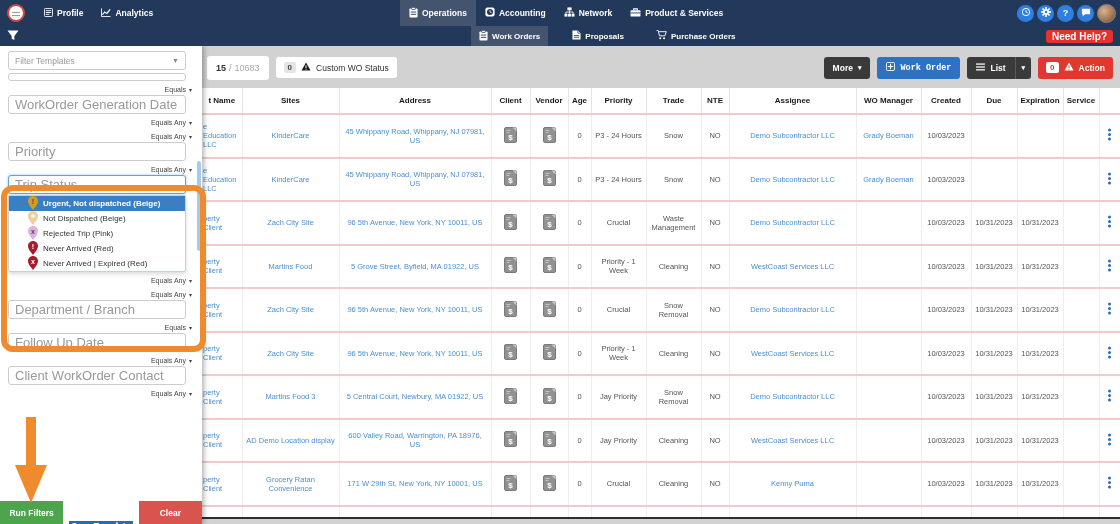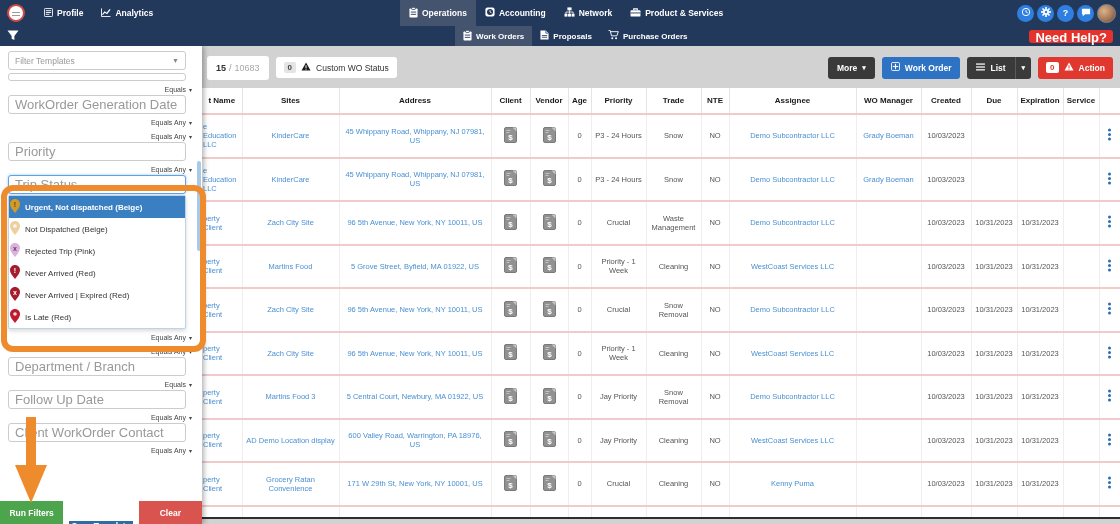--- a/index.html
+++ b/index.html
@@ -24,45 +24,45 @@
   .avatar { width:19px; height:19px; border-radius:50%;
     background:radial-gradient(circle at 35% 35%, #d8b48c 0%, #a8795a 55%, #5f4632 100%);
     border:1px solid #888; cursor:pointer; }
 
   
   .subnav { position:absolute; left:0; top:26px; width:1120px; height:20px;
     background:#22395c; display:flex; align-items:center; z-index:30; }
   .funnel-wrap { margin-left:7px; }
   .sn-items { position:absolute; left:455px; top:0; height:20px; display:flex; }
   .sn-item { display:flex; align-items:center; gap:4px; color:#fff; font-size:8px;
-    font-weight:bold; padding:0 8px; height:20px; cursor:pointer; }
+    font-weight:bold; padding:0 8px; height:20px; cursor:pointer;margin-left:16px; }
   .sn-item.active { background:#44546e; }
   .need-help { position:absolute; right:7px; top:4px; height:13px; background:#e5332b;
-    color:#fff; border:none; border-radius:3px; font-size:13px; font-weight:bold;
+    color:#fff; border:none; border-radius:3px; font-size:10px; font-weight:bold;
     padding:0 6px; cursor:pointer; font-family:inherit; }
 
   
   .content { position:absolute; left:0; top:46px; width:1120px; height:478px; background:#d2d2d2; }
 
   
   .sidebar { position:absolute; left:0; top:0; width:202px; height:478px; background:#fff;
     box-shadow:2px 0 5px rgba(0,0,0,.3); z-index:5; overflow:hidden; }
   .ft-select { margin:5px 16px 0 8px; height:19px; border:1px solid #ccc; border-radius:3px;
     display:flex; align-items:center; padding:2px 6px; color:#999; font-size:8.5px; cursor:pointer; }
   .ft-select .caret { margin-left:auto; color:#888; font-size:7px; }
   .stub-input { margin:3px 16px 0 8px; height:8px; border:1px solid #ccc; border-radius:3px; }
   .op-row { display:flex; justify-content:flex-end; align-items:center; gap:3px;
     padding:5px 10px 2px 0; color:#444; font-size:7px; cursor:pointer; }
   .op-row .caret { font-size:6px; color:#444; }
   .f-input { margin:0 16px 0 8px; height:19px; border:1px solid #ccc; border-radius:3px;
     display:flex; align-items:center; padding:0 6px; color:#999; font-size:13px; background:#fff; }
   .f-input.focused { border-color:#5ba4e5; box-shadow:0 0 3px rgba(91,164,229,.6); }
   .options { margin:1px 16px 0 8px; border:1px solid #bcd4ea; border-radius:2px; background:#fff;
     box-shadow:0 2px 4px rgba(0,0,0,.15); }
-  .opt { display:flex; align-items:center; gap:5px; height:22px; padding:0 1px;
+  .opt { display:flex; align-items:center; gap:5px; height:15px; padding:0 19px;
     font-size:8px; color:#333; cursor:pointer; }
   .opt.selected { background:#3a7fc1; color:#fff; font-weight:bold; }
   .sb-scrollthumb { position:absolute; right:1px; top:115px; width:4px; height:90px;
     background:#a9c9e9; border-radius:2px; }
   .sb-buttons { position:absolute; left:0; bottom:0; width:202px; height:23px; display:flex; gap:6px; }
   .sb-btn { flex:1; border:none; color:#fff; font-size:8.5px; font-weight:bold;
     font-family:inherit; cursor:pointer; }
   .sb-btn.run { background:#4ca44c; }
   .sb-btn.save { background:#2e6da4;margin-top:20px; }
   .sb-btn.clear { background:#d9534f; }
@@ -87,21 +87,21 @@
   .pill-btn { background:#fff; border:none; border-radius:3px; height:21px; display:flex;
     align-items:center; gap:5px; padding:0 8px; font-size:8.5px; color:#333;
     font-family:inherit; cursor:pointer; }
   .badge-gray { background:#e4e4e4; border-radius:2px; padding:1px 4px; font-size:8px; font-weight:bold; color:#444; }
   .tb-right { margin-left:auto; display:flex; gap:7px; }
   .dark-btn { background:#3a3a3a; color:#fff; border:none; border-radius:3px; height:22px;
     display:flex; align-items:center; gap:5px; padding:0 9px; font-size:8.5px; font-weight:bold;
     font-family:inherit; cursor:pointer; }
   .blue-btn { background:#2e72c4; color:#fff; border:none; border-radius:3px; height:22px;
     display:flex; align-items:center; gap:5px; padding:0 9px; font-size:8.5px; font-weight:bold;
-    font-family:Liberation Sans, sans-serif; cursor:pointer; }
+    font-family:Liberation Mono, monospace; cursor:pointer; }
   .split { display:flex; }
   .split .dark-btn.left { border-radius:3px 0 0 3px; }
   .split .dark-btn.right { border-radius:0 3px 3px 0; border-left:1px solid #5a5a5a; padding:0 6px; }
   .red-btn { background:#e0382e; color:#fff; border:none; border-radius:3px; height:22px;
     display:flex; align-items:center; gap:5px; padding:0 8px; font-size:8.5px; font-weight:bold;
     font-family:inherit; cursor:pointer; }
   .badge-white { background:#fff; border-radius:2px; padding:1px 4px; font-size:8px; font-weight:bold; color:#e0382e; }
   .caret-sm { font-size:7px; }
 
   
@@ -313,27 +313,20 @@
                   <text x="5" y="7.6" font-size="7" font-weight="bold" fill="#fff" text-anchor="middle" font-family="Liberation Sans, sans-serif">!</text>
                 </svg></span>
               <span>Never Arrived (Red)</span>
             </div>
             <div class="opt">
               <span><svg width="10" height="14" viewBox="0 0 10 14">
                   <path d="M5 0C2.2 0 0 2.2 0 5c0 3.6 5 9 5 9s5-5.4 5-9C10 2.2 7.8 0 5 0z" fill="#a51d2d"></path>
                   <text x="5" y="7.6" font-size="7" font-weight="bold" fill="#fff" text-anchor="middle" font-family="Liberation Sans, sans-serif">x</text>
                 </svg></span>
               <span>Never Arrived | Expired (Red)</span>
-            </div>
-            <div class="opt">
-              <span><svg width="10" height="14" viewBox="0 0 10 14">
-                  <path d="M5 0C2.2 0 0 2.2 0 5c0 3.6 5 9 5 9s5-5.4 5-9C10 2.2 7.8 0 5 0z" fill="#bf1a2e"></path>
-                  <circle cx="5" cy="5" r="1.8" fill="#ffffff" opacity="0.85"></circle>
-                </svg></span>
-              <span>Is Late (Red)</span>
             </div>
           </div>
         </div>
       <div id="sb-fields-bottom">
           <div class="op-row">
             <span>Equals Any</span>
             <span class="caret">▾</span>
           </div>
           <div class="op-row">
             <span>Equals Any</span>

